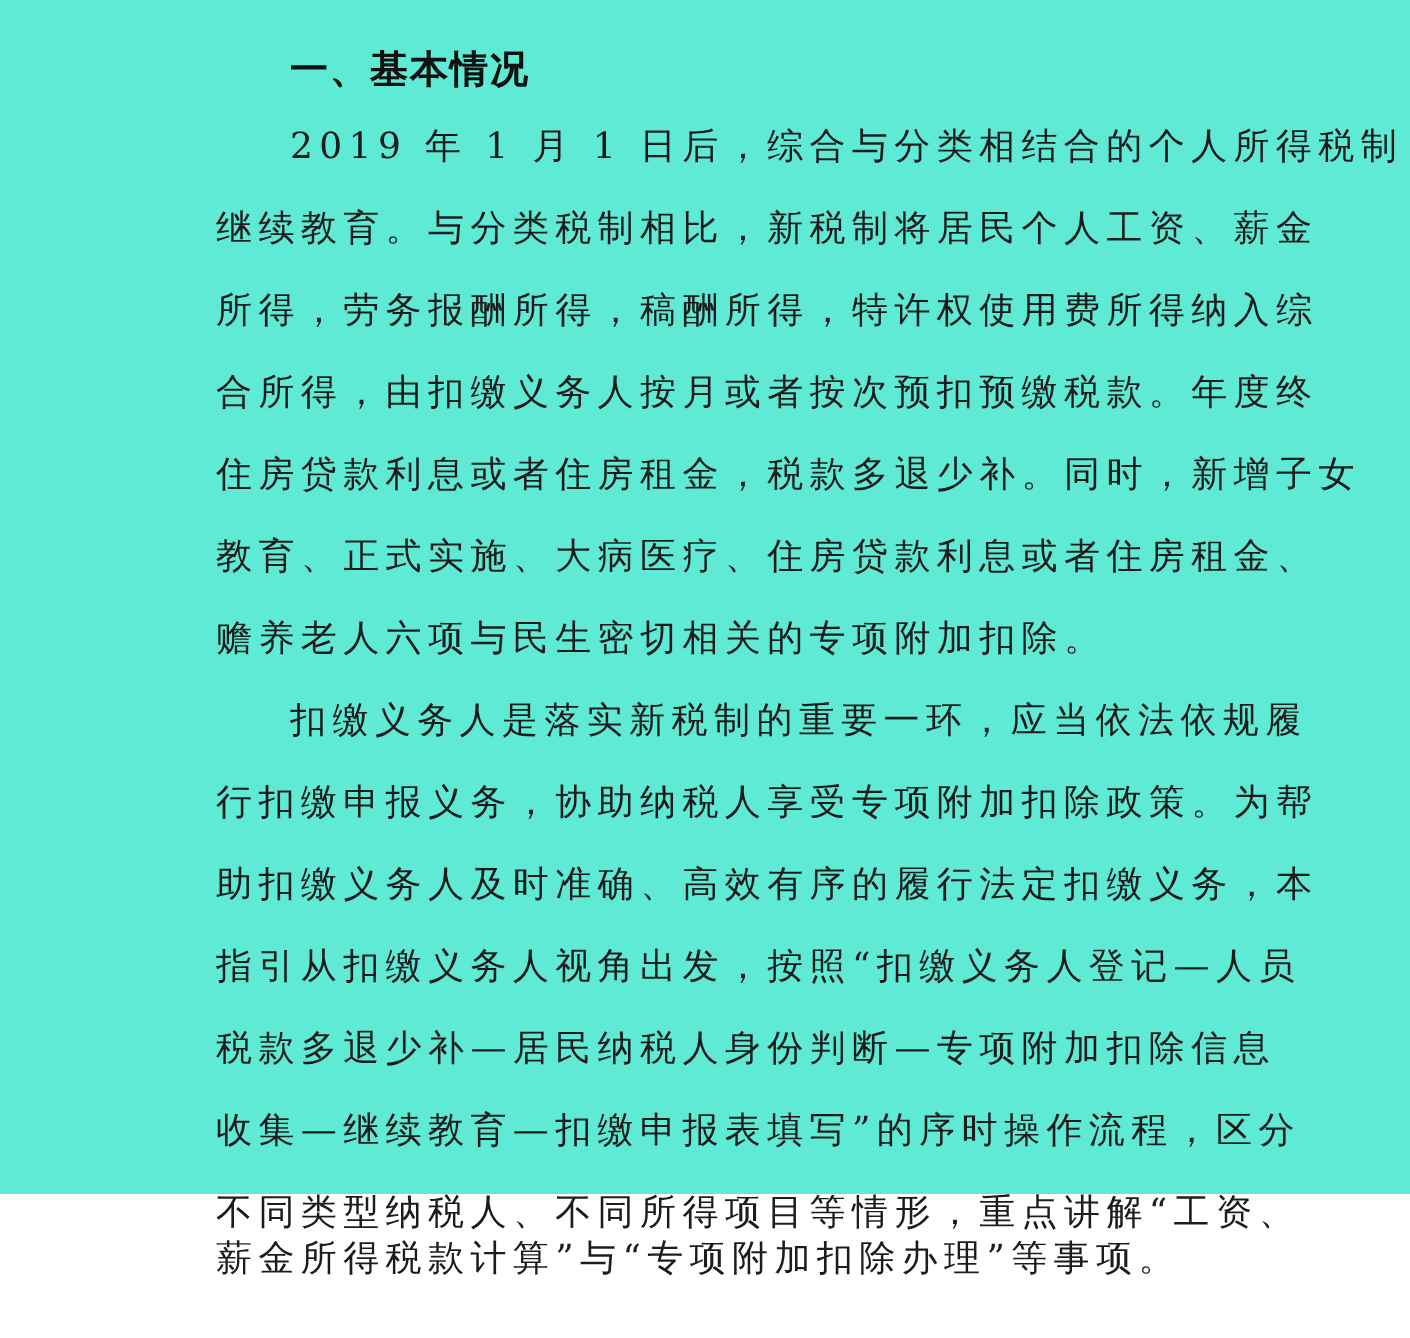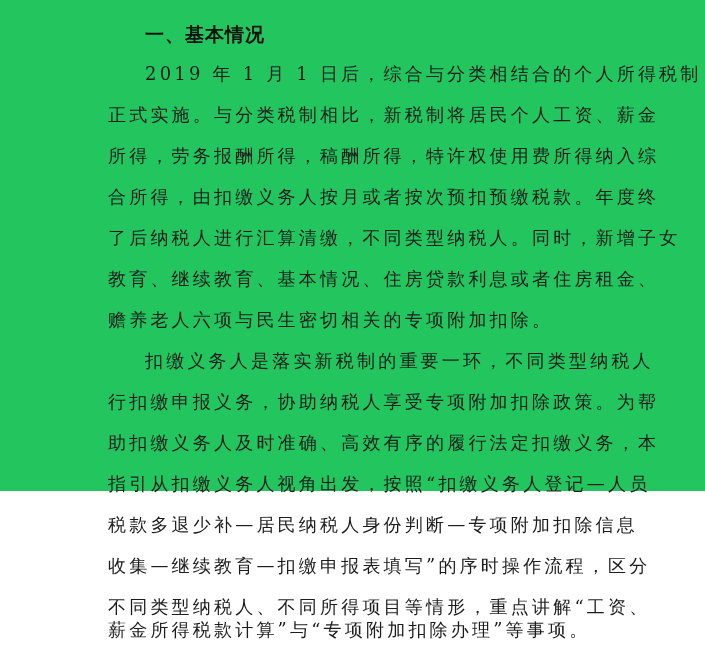--- a/index.html
+++ b/index.html
@@ -1,42 +1,42 @@
 <!DOCTYPE html>
 <html><head>
 <meta charset="utf-8">
 <style>
   html, body { margin: 0; padding: 0; background: #ffffff; }
   body { width: 705px; height: 669px; overflow: hidden; position: relative;
          font-family: "DejaVu Serif", "Liberation Serif", serif; color: #1a1a1a; }
-  .page { position: absolute; left: 0; top: 0; width: 705px; height: 491px; background: #22c55e; }
+  .page { position: absolute; left: 0; top: 0; width: 705px; height: 597px; background: #5eead4; }
   .heading { position: absolute; left: 145px; top: 22px; font-size: 19px; font-weight: bold;
              font-family: "DejaVu Sans", "Liberation Sans", sans-serif; letter-spacing: 1px; color: #111; }
   .line { position: absolute; left: 108px; width: 500px; font-size: 18px; line-height: 24px;
           white-space: nowrap; letter-spacing: 3.2px; color: #1c1c1c; }
   .indent { left: 145px; text-align: right; }
 </style>
 </head>
 <body>
 
 <div class="page">
   <div class="heading">一、基本情况</div>
 
   <div>
     <div class="line indent" style="top:62px">2019 年 1 月 1 日后，综合与分类相结合的个人所得税制</div>
-    <div class="line" style="top:103px">正式实施。与分类税制相比，新税制将居民个人工资、薪金</div>
+    <div class="line" style="top:103px">继续教育。与分类税制相比，新税制将居民个人工资、薪金</div>
     <div class="line" style="top:144px">所得，劳务报酬所得，稿酬所得，特许权使用费所得纳入综</div>
     <div class="line" style="top:185px">合所得，由扣缴义务人按月或者按次预扣预缴税款。年度终</div>
-    <div class="line" style="top:226px">了后纳税人进行汇算清缴，不同类型纳税人。同时，新增子女</div>
-    <div class="line" style="top:267px">教育、继续教育、基本情况、住房贷款利息或者住房租金、</div>
+    <div class="line" style="top:226px">住房贷款利息或者住房租金，税款多退少补。同时，新增子女</div>
+    <div class="line" style="top:267px">教育、正式实施、大病医疗、住房贷款利息或者住房租金、</div>
     <div class="line" style="top:308px">赡养老人六项与民生密切相关的专项附加扣除。</div>
   </div>
 
   <div>
-    <div class="line indent" style="top:349px">扣缴义务人是落实新税制的重要一环，不同类型纳税人</div>
+    <div class="line indent" style="top:349px">扣缴义务人是落实新税制的重要一环，应当依法依规履</div>
     <div class="line" style="top:390px">行扣缴申报义务，协助纳税人享受专项附加扣除政策。为帮</div>
     <div class="line" style="top:431px">助扣缴义务人及时准确、高效有序的履行法定扣缴义务，本</div>
     <div class="line" style="top:472px">指引从扣缴义务人视角出发，按照“扣缴义务人登记—人员</div>
     <div class="line" style="top:513px">税款多退少补—居民纳税人身份判断—专项附加扣除信息</div>
     <div class="line" style="top:554px">收集—继续教育—扣缴申报表填写”的序时操作流程，区分</div>
     <div class="line" style="top:595px">不同类型纳税人、不同所得项目等情形，重点讲解“工资、</div>
     <div class="line" style="top:618px">薪金所得税款计算”与“专项附加扣除办理”等事项。</div>
   </div>
 </div>
 

